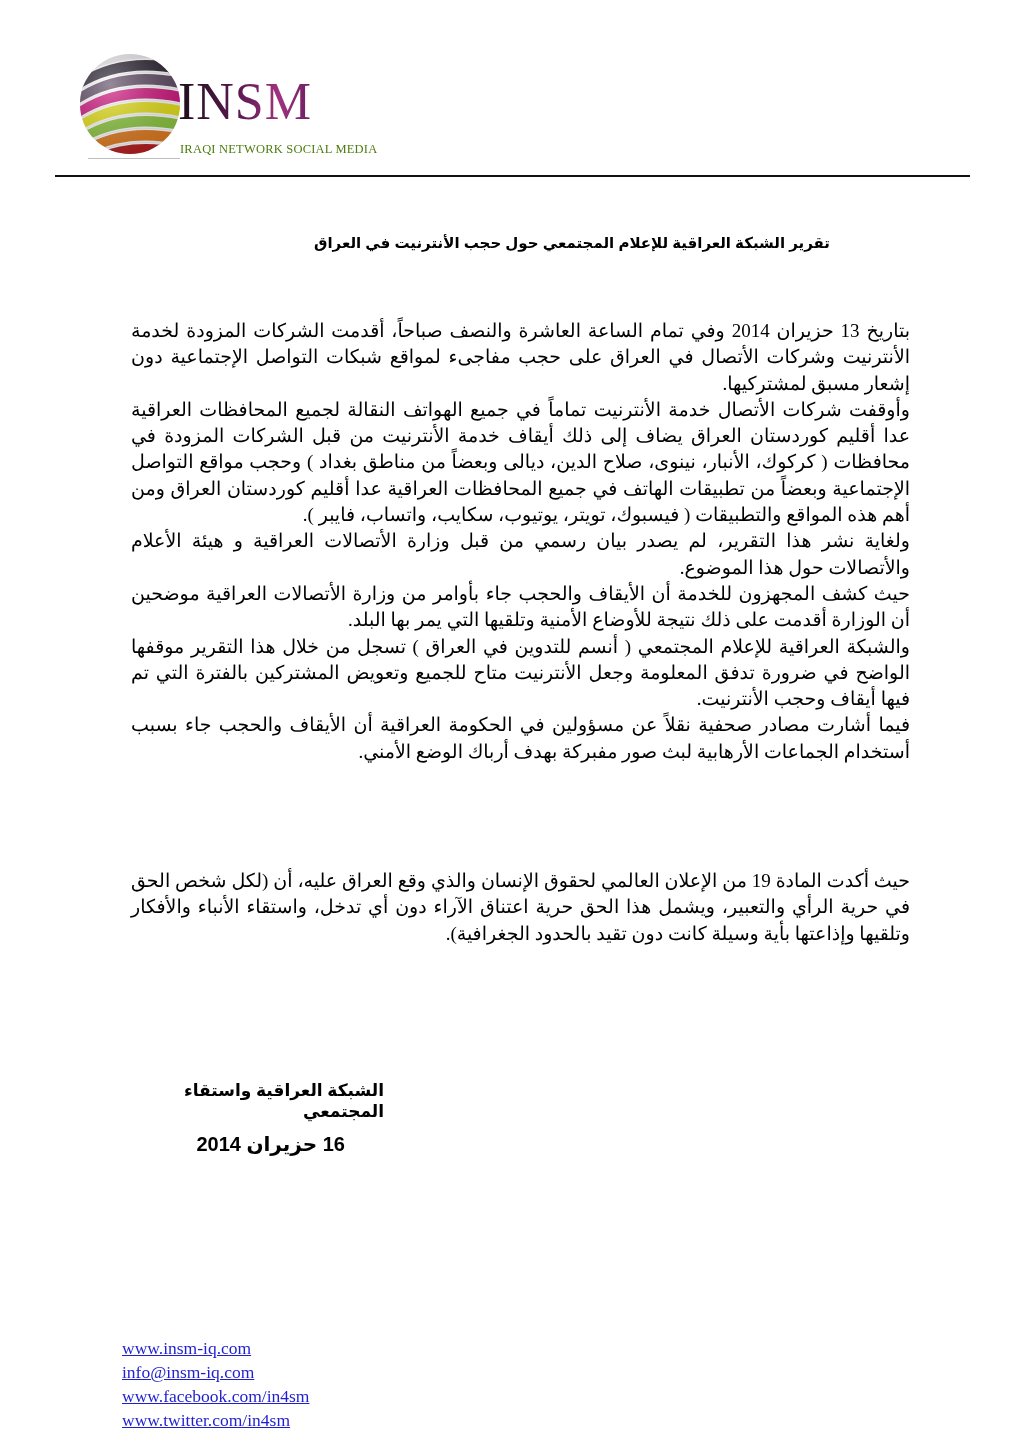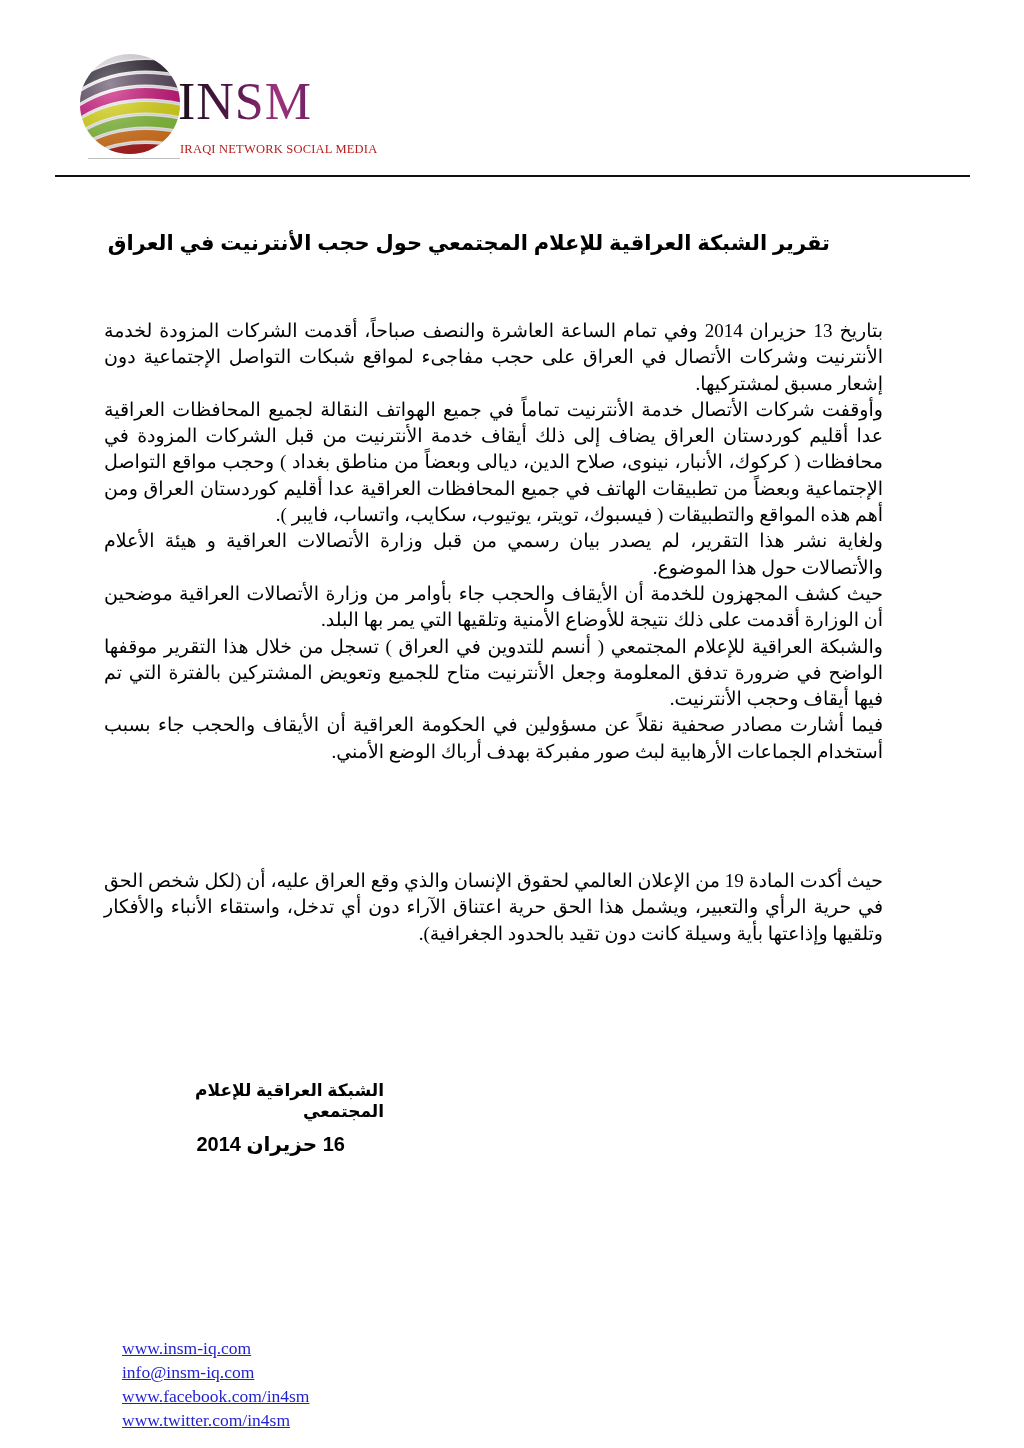--- a/index.html
+++ b/index.html
@@ -1,24 +1,24 @@
 <!DOCTYPE html>
 <html><head>
 <meta charset="utf-8">
 <style>
   html, body { margin: 0; padding: 0; background: #ffffff; }
   body { width: 1024px; height: 1448px; position: relative; overflow: hidden; font-family: "Liberation Sans", "DejaVu Sans", sans-serif; color: #000; }
   .logo { position: absolute; left: 78px; top: 52px; width: 330px; height: 115px; }
   .logo-text { position: absolute; left: 178px; top: 76px; font-family: "Liberation Serif", "DejaVu Serif", serif; font-size: 52px; letter-spacing: 1px; line-height: 1; color: #3a1530;
     background: linear-gradient(90deg, #1b0f1a 0%, #5a1950 45%, #a0327f 75%, #6a1f60 100%); -webkit-background-clip: text; background-clip: text; -webkit-text-fill-color: transparent; }
-  .logo-sub { position: absolute; left: 180px; top: 142px; font-family: "Liberation Serif", "DejaVu Serif", serif; font-size: 12.5px; letter-spacing: 0.2px; color: #b91c1c; white-space: nowrap; }
+  .logo-sub { position: absolute; left: 180px; top: 142px; font-family: "Liberation Serif", "DejaVu Serif", serif; font-size: 12.5px; letter-spacing: 0.2px; color: #4d7c0f; white-space: nowrap; }
   .logo-underline { position: absolute; left: 88px; top: 158px; width: 92px; height: 1px; background: #bdbdbd; }
   .header-rule { position: absolute; left: 55px; right: 54px; top: 175px; height: 2px; background: #111; }
-  .title { position: absolute; left: 150px; right: 194px; top: 228px; text-align: right; direction: rtl; font-weight: bold; font-size: 21px; line-height: 30px; white-space: nowrap; }
-  .body-block { position: absolute; left: 104px; width: 779px; direction: rtl; text-align: justify; text-align-last: right; font-family: "Liberation Serif", "DejaVu Serif", serif; font-size: 19px; line-height: 26.3px; }
+  .title { position: absolute; left: 150px; right: 194px; top: 228px; text-align: right; direction: rtl; font-weight: bold; font-size: 15px; line-height: 30px; white-space: nowrap; }
+  .body-block { position: absolute; left: 131px; width: 779px; direction: rtl; text-align: justify; text-align-last: right; font-family: "Liberation Serif", "DejaVu Serif", serif; font-size: 19px; line-height: 26.3px; }
   .body-block p { margin: 0; }
   .b1 { top: 318px; }
   .b2 { top: 868px; }
   .signature { position: absolute; left: 122px; width: 262px; top: 1080px; direction: rtl; text-align: right; font-weight: bold; font-size: 17px; }
   .sig-date { position: absolute; left: 190px; width: 155px; top: 1132px; direction: rtl; text-align: right; font-weight: bold; font-size: 20px; }
   .links { position: absolute; left: 122px; top: 1292px; font-family: "Liberation Serif", "DejaVu Serif", serif; font-size: 17.5px; line-height: 24px; margin-top: 44px; }
   .links a { display: block; color: #1f1fd0; text-decoration: underline; }
 </style>
 </head>
 <body>
@@ -60,21 +60,21 @@
   <p>ولغاية نشر هذا التقرير، لم يصدر بيان رسمي من قبل وزارة الأتصالات العراقية و هيئة الأعلام والأتصالات حول هذا الموضوع.</p>
   <p>حيث كشف المجهزون للخدمة أن الأيقاف والحجب جاء بأوامر من وزارة الأتصالات العراقية موضحين أن الوزارة أقدمت على ذلك نتيجة للأوضاع الأمنية وتلقيها التي يمر بها البلد.</p>
   <p>والشبكة العراقية للإعلام المجتمعي ( أنسم للتدوين في العراق ) تسجل من خلال هذا التقرير موقفها الواضح في ضرورة تدفق المعلومة وجعل الأنترنيت متاح للجميع وتعويض المشتركين بالفترة التي تم فيها أيقاف وحجب الأنترنيت.</p>
   <p>فيما أشارت مصادر صحفية نقلاً عن مسؤولين في الحكومة العراقية أن الأيقاف والحجب جاء بسبب أستخدام الجماعات الأرهابية لبث صور مفبركة بهدف أرباك الوضع الأمني.</p>
 </div>
 
 <div class="body-block b2">
   <p>حيث أكدت المادة 19 من الإعلان العالمي لحقوق الإنسان والذي وقع العراق عليه، أن (لكل شخص الحق في حرية الرأي والتعبير، ويشمل هذا الحق حرية اعتناق الآراء دون أي تدخل، واستقاء الأنباء والأفكار وتلقيها وإذاعتها بأية وسيلة كانت دون تقيد بالحدود الجغرافية).</p>
 </div>
 
-<div class="signature">الشبكة العراقية للإعلام المجتمعي</div>
+<div class="signature">الشبكة العراقية واستقاء المجتمعي</div>
 <div class="sig-date">16 حزيران 2014</div>
 
 <div class="links">
   <a href="#">www.insm-iq.com</a>
   <a href="mailto:info@insm-iq.com">info@insm-iq.com</a>
   <a href="#">www.facebook.com/in4sm</a>
   <a href="#">www.twitter.com/in4sm</a>
 </div>
 
 </body></html>

